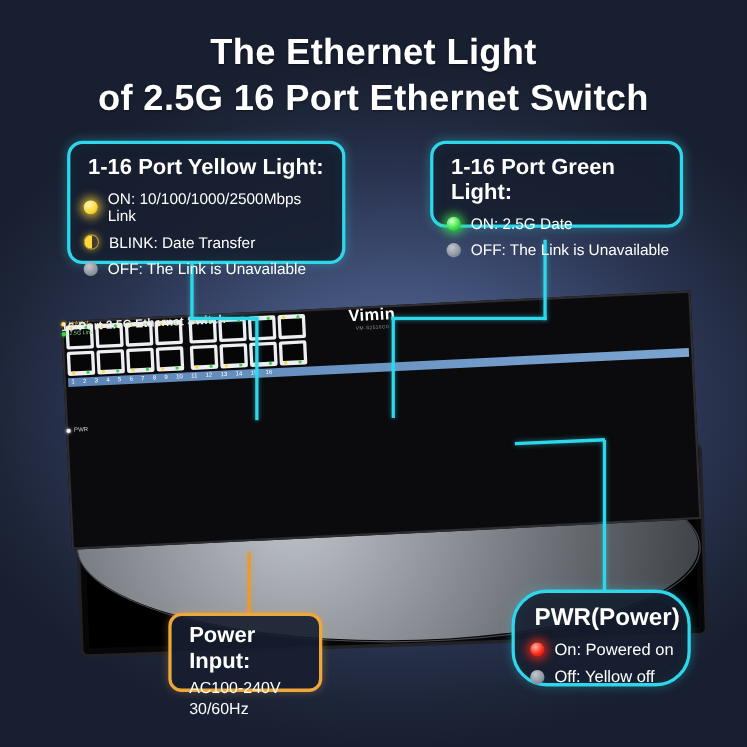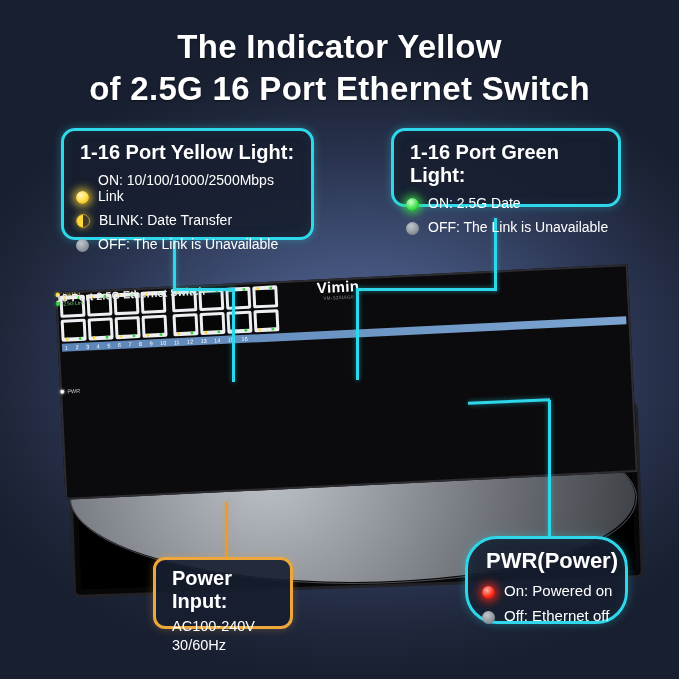--- a/index.html
+++ b/index.html
@@ -12,21 +12,21 @@
   
   .title{position:absolute;left:0;top:26px;width:679px;text-align:center;color:#fff;
     font-weight:bold;font-size:33px;line-height:1.28;letter-spacing:.3px;
     text-shadow:0 1px 2px rgba(0,0,0,.5);}
   
   .callout{position:absolute;box-sizing:border-box;border:3px solid #2ed7e9;border-radius:14px;
     background:rgba(22,30,47,.9);z-index:6;color:#fff;
     box-shadow:0 0 10px rgba(46,215,233,.35), inset 0 0 14px rgba(46,215,233,.07);}
   .callout h3{margin:4px 0 6px 4px;font-size:20px;font-weight:bold;
     text-underline-offset:4px;}
-  .led-row{display:flex;align-items:flex-end;gap:9px;margin-top:8px;font-size:14px;}
+  .led-row{display:flex;align-items:center;gap:9px;margin-top:8px;font-size:14px;}
   .led{width:13px;height:13px;border-radius:50%;flex:0 0 auto;}
   .led.yellow{background:radial-gradient(circle at 38% 32%,#fff6c0,#ffd83a 55%,#c79f12);
     box-shadow:0 0 9px 3px rgba(255,216,58,.75);}
   .led.blink{background:linear-gradient(90deg,#ffd83a 0 52%,#423b2c 52%);
     border:1px solid #bd9e33;box-shadow:0 0 6px 1px rgba(255,216,58,.45);width:12px;height:12px;}
   .led.gray{background:radial-gradient(circle at 38% 32%,#c2c7ce,#8e949d 60%,#6c7178);}
   .led.green{background:radial-gradient(circle at 38% 32%,#d2ffd0,#3fe04a 55%,#119a22);
     box-shadow:0 0 9px 3px rgba(63,224,74,.8);}
   .led.red{background:radial-gradient(circle at 38% 32%,#ffb3a3,#ff2817 55%,#a90e04);
     box-shadow:0 0 9px 3px rgba(255,40,23,.8);}
@@ -109,21 +109,21 @@
     border-radius:50%;color:#585960;font-size:8px;line-height:11px;text-align:center;}
   .floor-shadow{position:absolute;left:105px;top:536px;width:505px;height:40px;z-index:1;
     background:radial-gradient(ellipse at 50% 50%,rgba(0,0,0,.55),rgba(0,0,0,0) 70%);filter:blur(4px);}
 </style>
 </head>
 <body>
 
 <div class="stage">
 
   <div class="title">
-    <div>The Indicator Yellow</div>
+    <div>The Ethernet Light</div>
     <div>of 2.5G 16 Port Ethernet Switch</div>
   </div>
 
   <div class="floor-shadow"></div>
 
   <div class="dev-rear">
     <div class="rv-edge"></div>
     <div class="rv-face"></div>
     <div class="rv-side"></div>
     <div class="rv-text">AC 100-240V 50/60Hz</div>
@@ -236,17 +236,17 @@
   </div>
 
   <div class="callout box-pwr">
     <h3>PWR(Power)</h3>
     <div class="led-row">
       <span class="led red"></span>
       <span>On: Powered on</span>
     </div>
     <div class="led-row">
       <span class="led gray"></span>
-      <span>Off: Ethernet off</span>
+      <span>Off: Yellow off</span>
     </div>
   </div>
 
 </div>
 
 </body></html>

